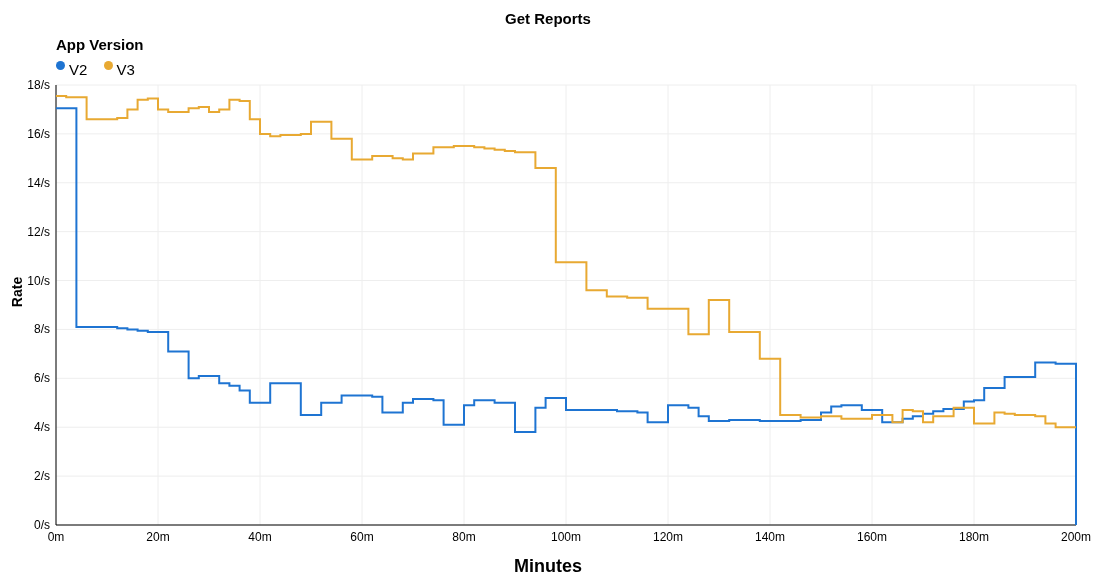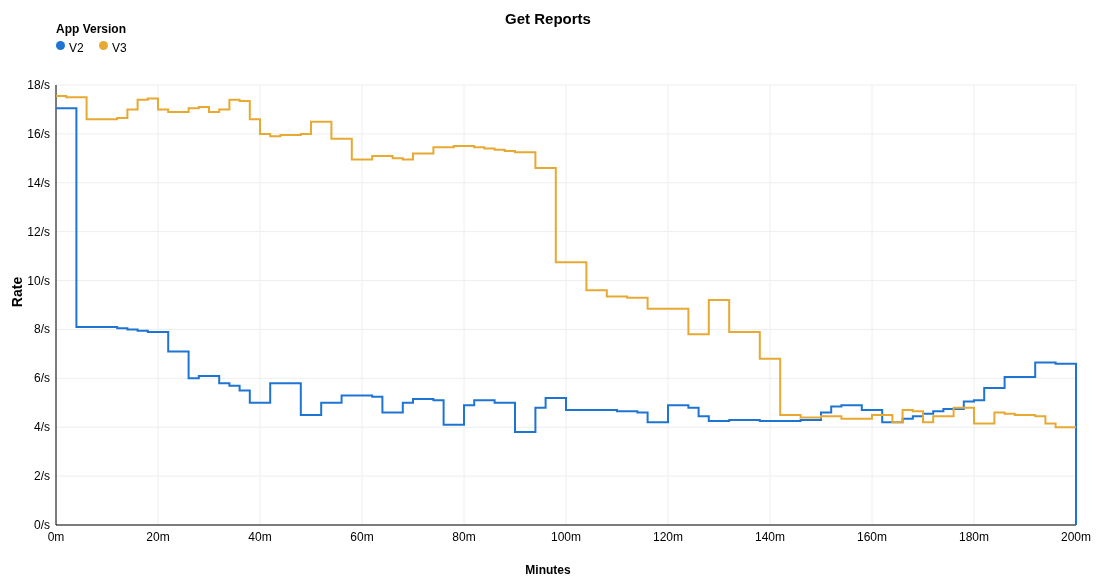--- a/index.html
+++ b/index.html
@@ -18,23 +18,23 @@
     position: absolute;
     top: 10px;
     left: 0;
     right: 0;
     text-align: center;
     font-weight: 700;
     font-size: 15px;
   }
   .legend {
     position: absolute;
-    top: 22px;
+    top: 36px;
     left: 56px;
-    font-size: 12px;
+    font-size: 15px;
   }
   .legend-title {
     font-weight: 700;
     margin-bottom: 3px;
   }
   .legend-items span.item {
     display: inline-flex;
     align-items: flex-start;
     margin-right: 12px;
   }
@@ -66,21 +66,21 @@
     font-size: 14px;
     white-space: nowrap;
   }
   .x-axis-label {
     position: absolute;
     left: 0;
     right: 0;
     bottom: 6px;
     text-align: center;
     font-weight: 700;
-    font-size: 12px;
+    font-size: 18px;
   }
   .tick-label {
     font-size: 12px;
     fill: #000;
   }
   .axis-line { stroke: #000; stroke-width: 1; }
   .grid-h { stroke: #eeeeee; stroke-width: 1; }
   .grid-v { stroke: #eeeeee; stroke-width: 1; }
   .baseline { stroke: #000; stroke-width: 1; }
   .series { fill: none; stroke-width: 2; }

